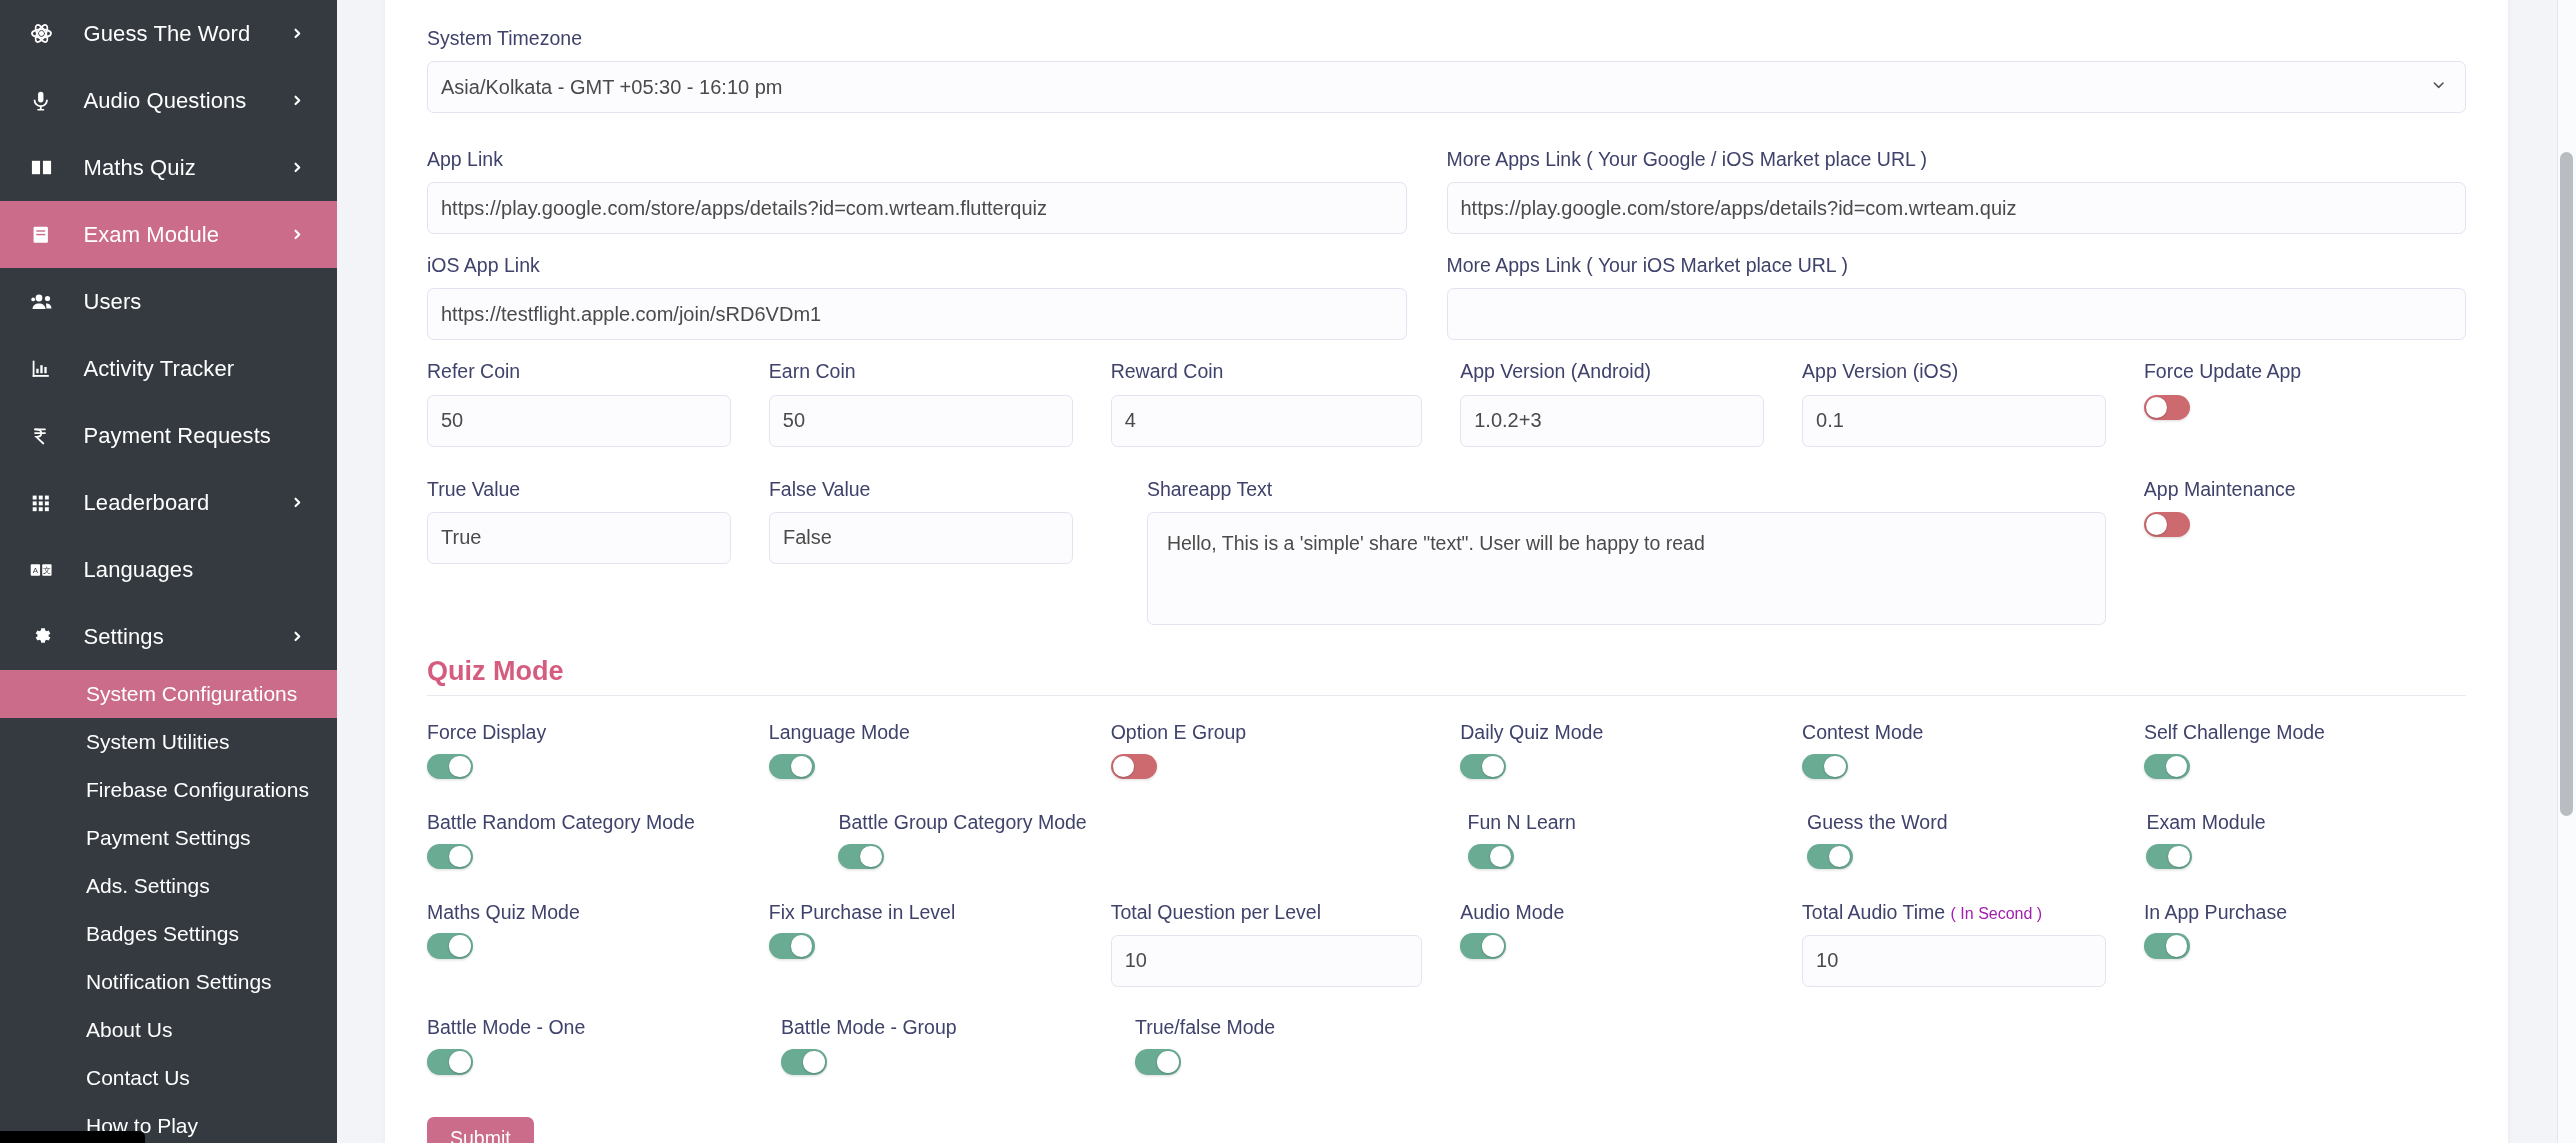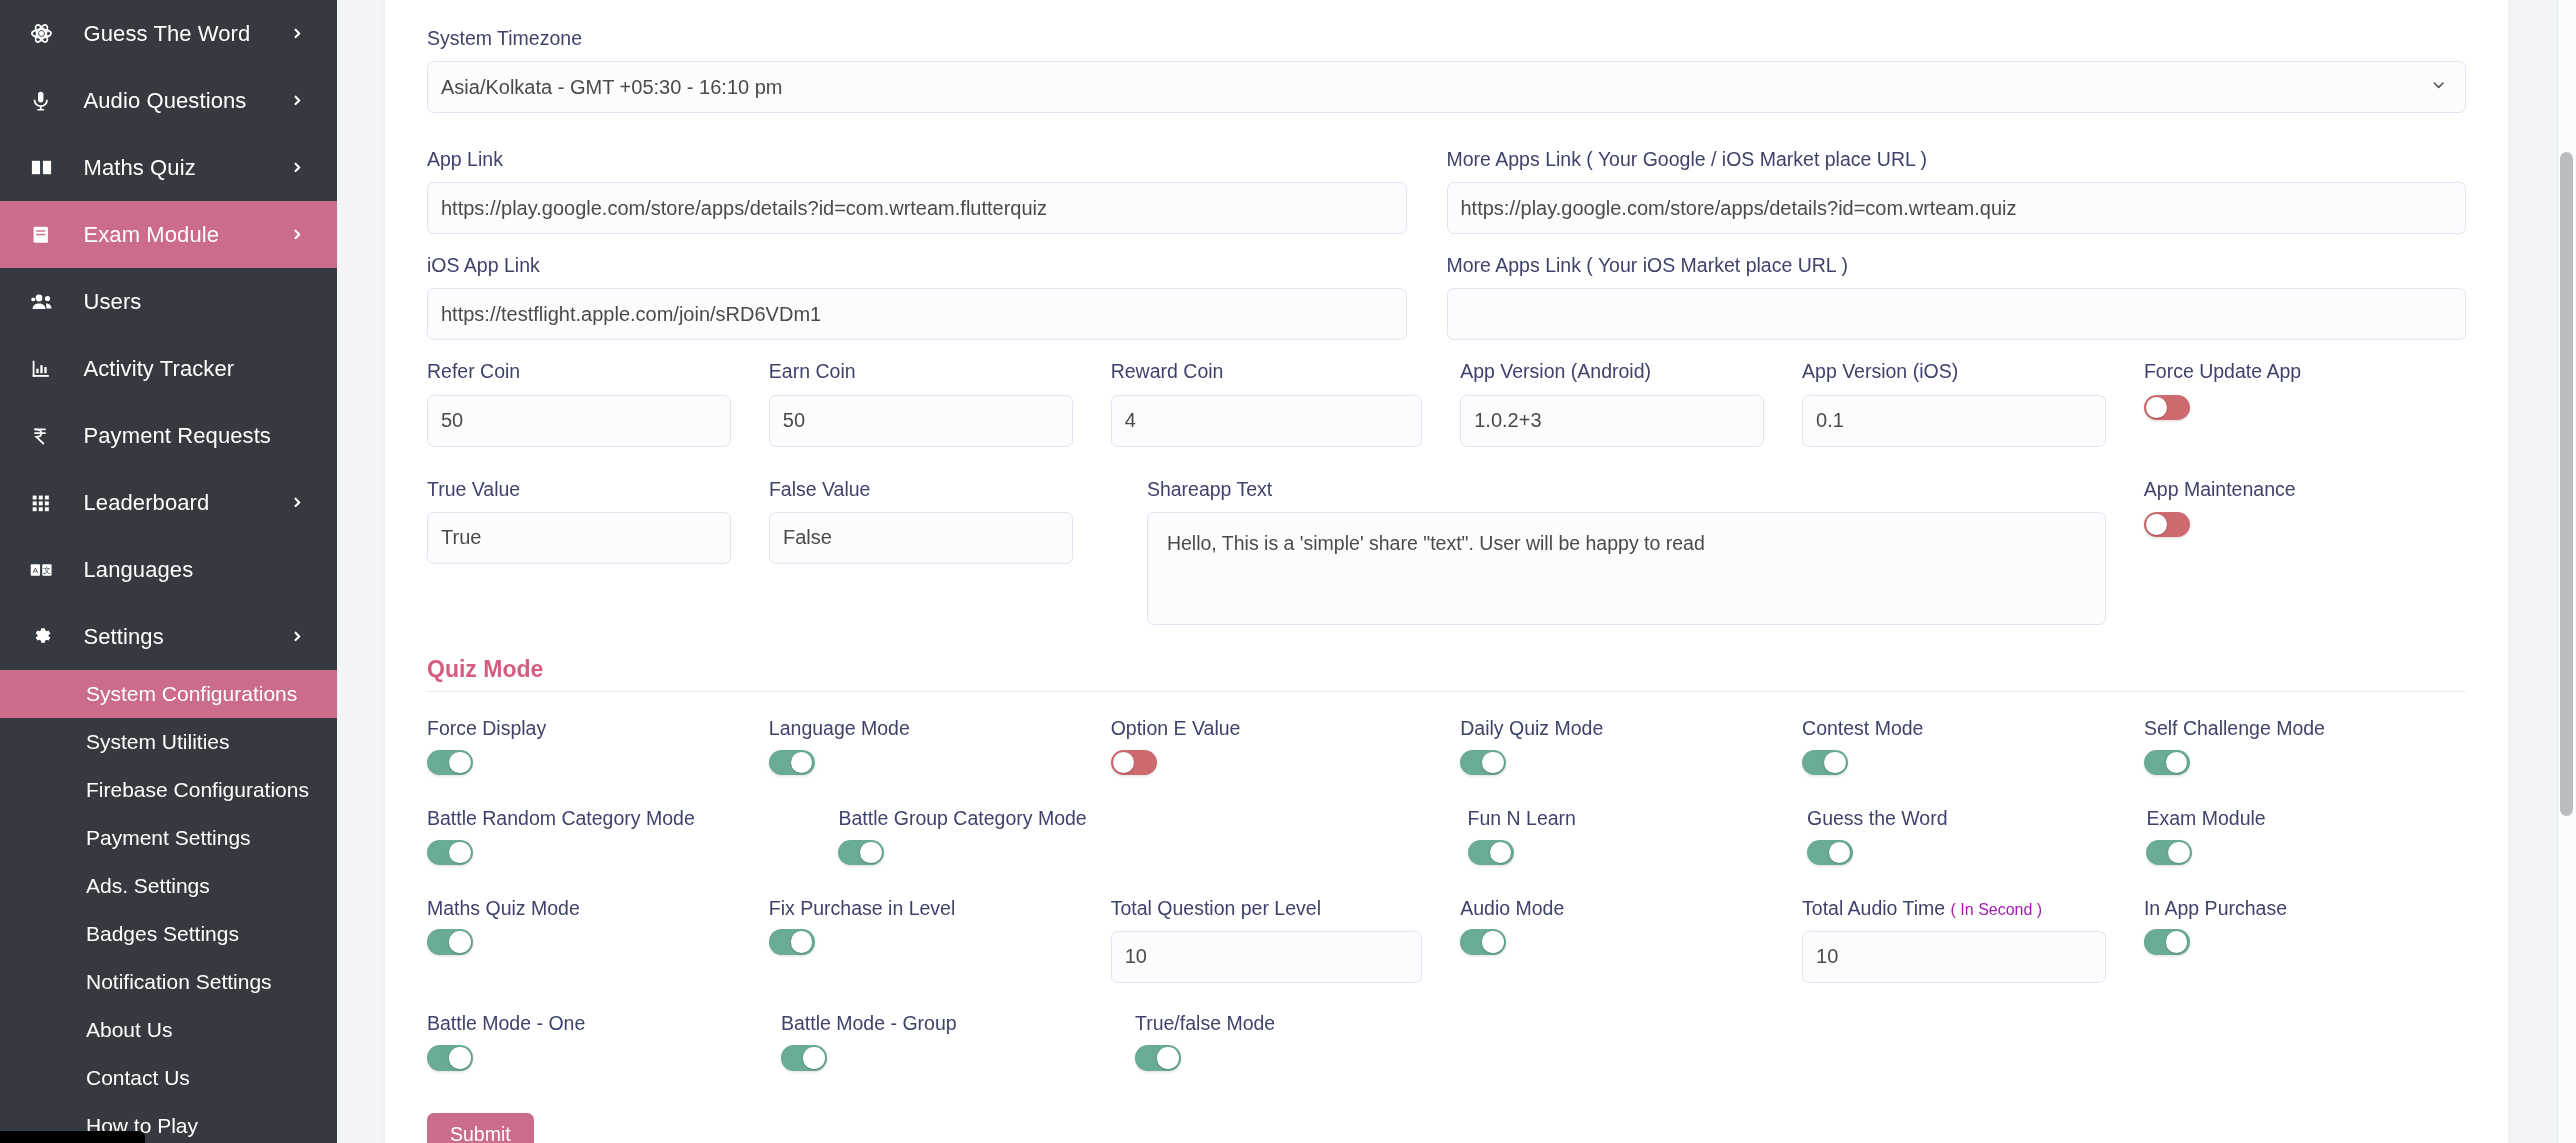--- a/index.html
+++ b/index.html
@@ -150,21 +150,21 @@
   .col { padding-right: 38px; }
   .c1 { width: 354px; }
   .c2 { width: 354px; }
   .c3 { width: 362px; }
   .c4 { width: 354px; }
   .c5 { width: 354px; }
   .c6 { width: 335px; padding-right: 0; }
 
   
   .section-title {
-    font-size: 23px;
+    font-size: 27px;
     color: #d55c7f;
     font-weight: bold;
     margin-top: 4px;
     margin-bottom: 8px;
   }
   .divider {
     border-bottom: 0.7px solid #e9e9ef;
     margin-bottom: 25.5px;
     margin-top: 6.7px;
   }
@@ -521,21 +521,21 @@
       <div class="toggle-row">
         <div class="col c1 toggle-cell">
           <div class="field-label">Force Display</div>
           <div class="toggle on"><span class="knob"></span></div>
         </div>
         <div class="col c2 toggle-cell">
           <div class="field-label">Language Mode</div>
           <div class="toggle on"><span class="knob"></span></div>
         </div>
         <div class="col c3 toggle-cell">
-          <div class="field-label">Option E Value</div>
+          <div class="field-label">Option E Group</div>
           <div class="toggle off"><span class="knob"></span></div>
         </div>
         <div class="col c4 toggle-cell">
           <div class="field-label">Daily Quiz Mode</div>
           <div class="toggle on"><span class="knob"></span></div>
         </div>
         <div class="col c5 toggle-cell">
           <div class="field-label">Contest Mode</div>
           <div class="toggle on"><span class="knob"></span></div>
         </div>

